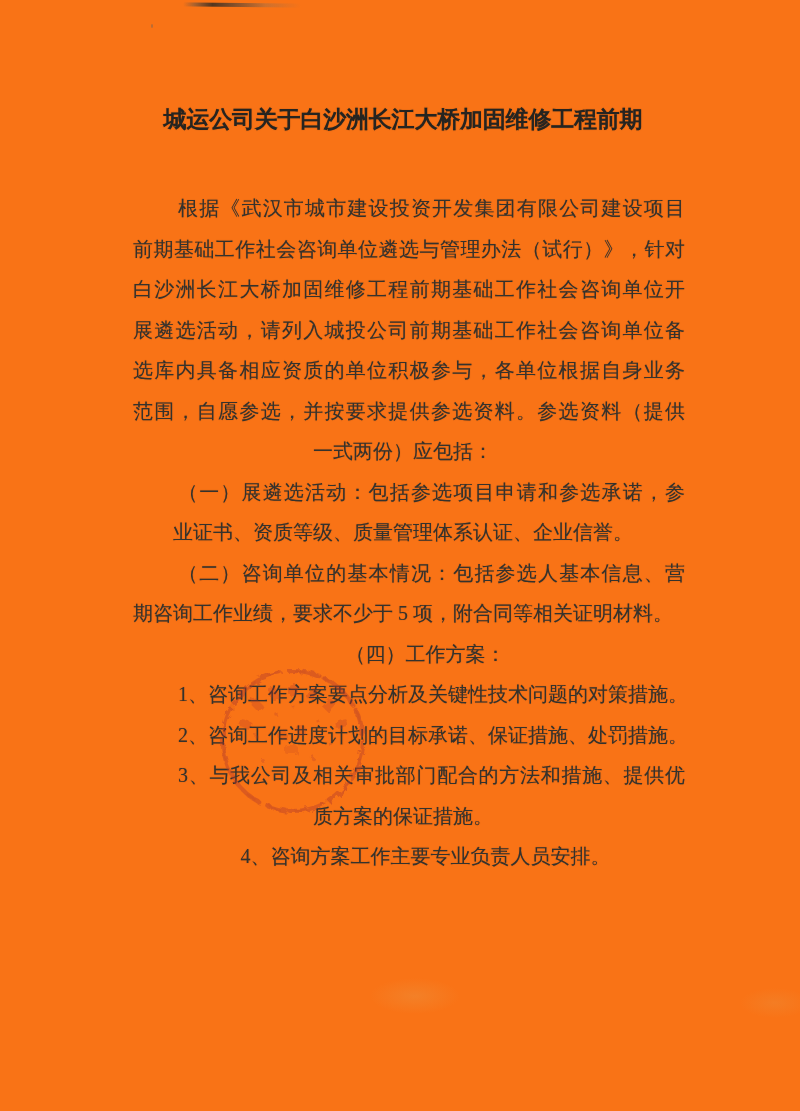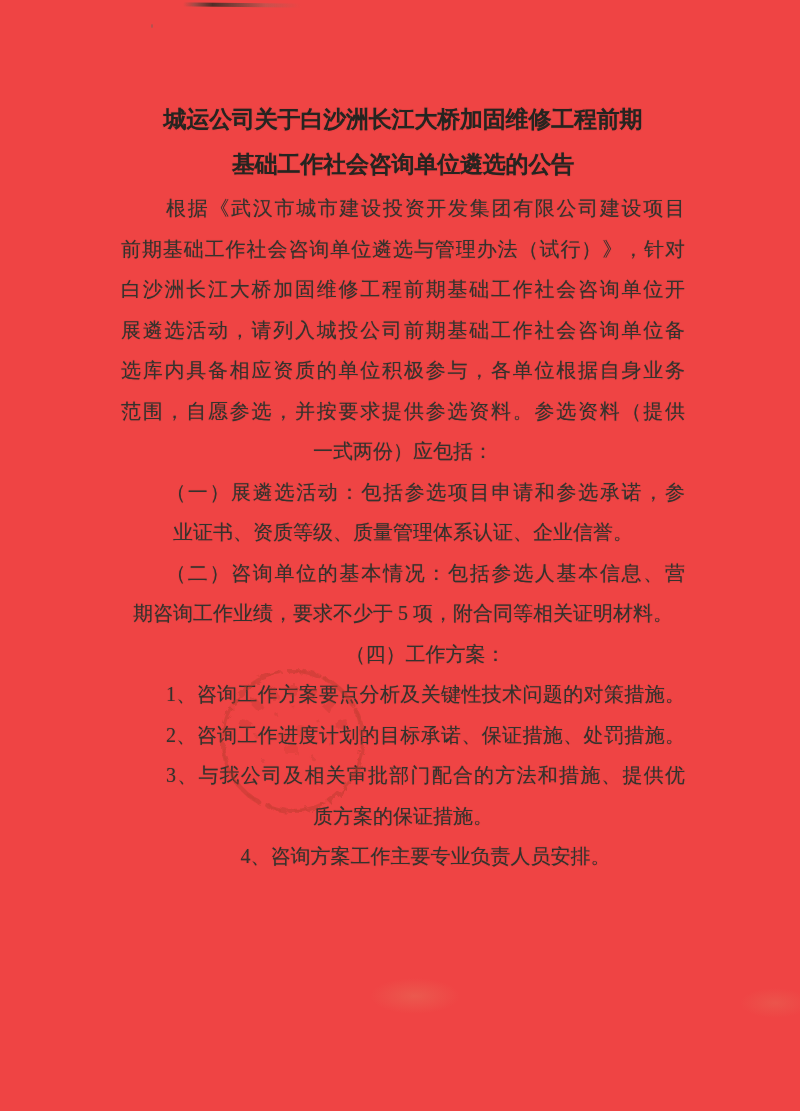--- a/index.html
+++ b/index.html
@@ -63,47 +63,46 @@
   .doc-body {
     position: absolute;
     left: 121px; top: 188px;
     width: 564px;
     font-size: 20px;
     line-height: 40.5px;
     color: #35322d;
     text-shadow: 0 0 1px rgba(52,46,40,0.45);
   }
   .line { white-space: nowrap; text-align: center; }
-  .line.fill { text-align: justify; text-align-last: justify; }
+  .line.fill { text-align: justify; text-align-last: justify; margin-left: 12px; }
   .line.indent { text-indent: 45px; }
 
   
   .seal {
     position: absolute;
     left: 218px; top: 666px;
     width: 150px; height: 150px;
     color: #b13a2c;
     filter: blur(0.4px);
     opacity: 0.85;
     pointer-events: none;
   }
 </style>
 </head>
 <body>
 
-<div class="page" style="background: #ef4444;">
+<div class="page" style="background: #f97316;">
 
   <div class="smudge-top"></div>
   <div class="speck"></div>
   <div class="stain stain-1"></div>
   <div class="stain stain-2"></div>
 
   <div class="doc-title" style="color: rgb(38, 36, 32);">
     <div class="title-line">城运公司关于白沙洲长江大桥加固维修工程前期</div>
-    <div class="title-line">基础工作社会咨询单位遴选的公告</div>
   </div>
 
   <div class="doc-body" style="color: rgb(53, 50, 45);">
       <div class="para">
         <div class="line indent fill">根据《武汉市城市建设投资开发集团有限公司建设项目</div>
         <div class="line fill">前期基础工作社会咨询单位遴选与管理办法（试行）》，针对</div>
         <div class="line fill">白沙洲长江大桥加固维修工程前期基础工作社会咨询单位开</div>
         <div class="line fill">展遴选活动，请列入城投公司前期基础工作社会咨询单位备</div>
         <div class="line fill">选库内具备相应资质的单位积极参与，各单位根据自身业务</div>
         <div class="line fill">范围，自愿参选，并按要求提供参选资料。参选资料（提供</div>

